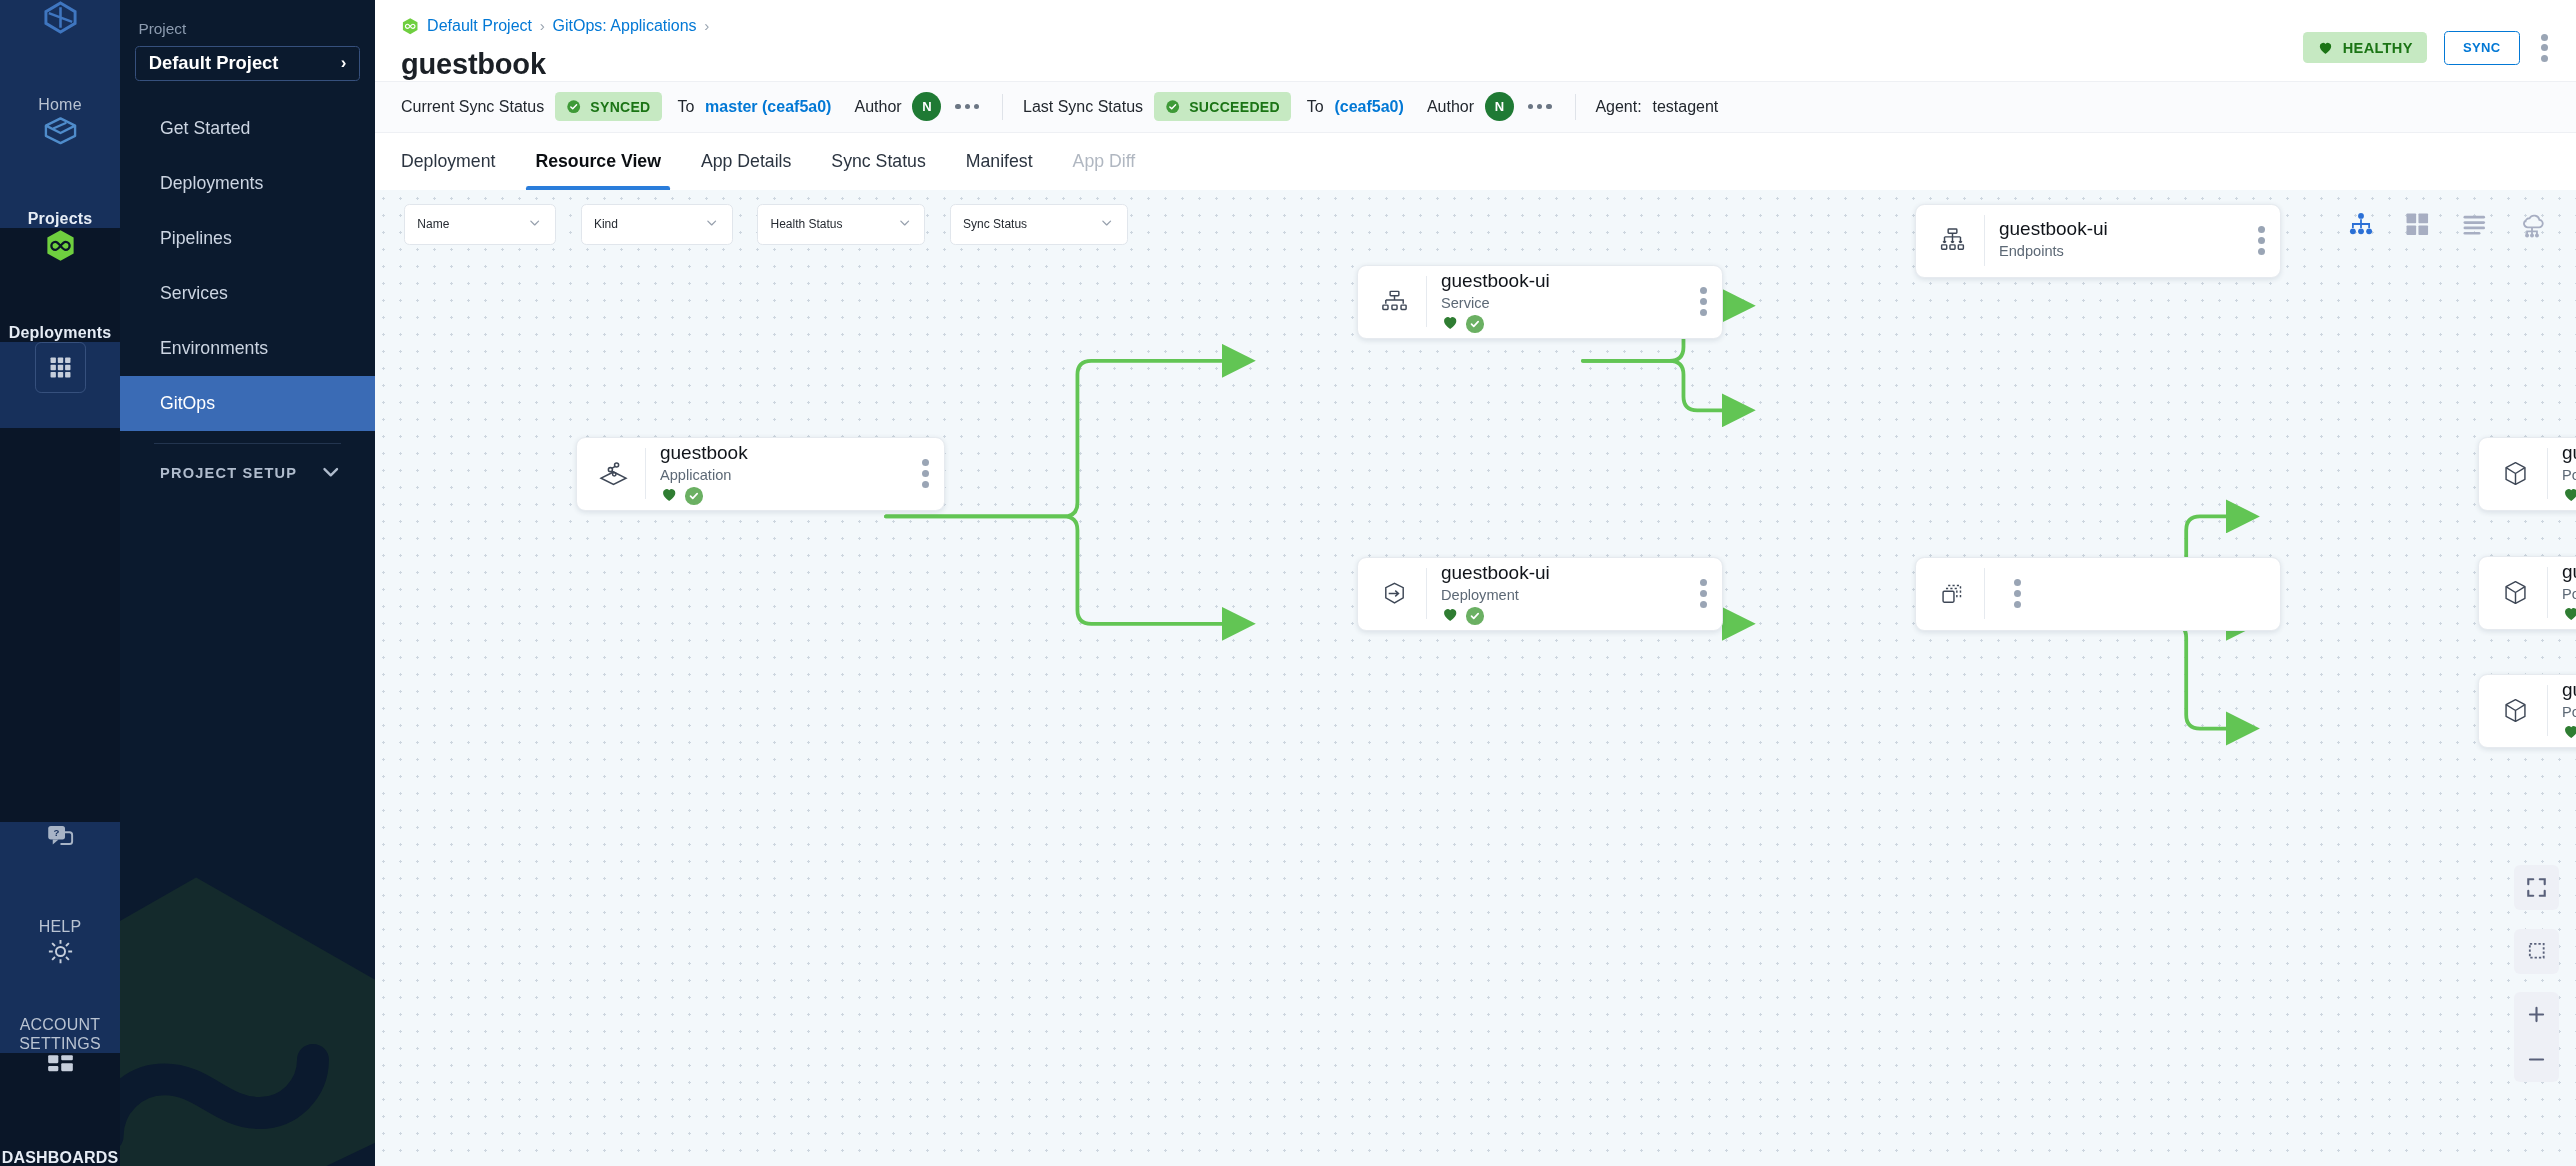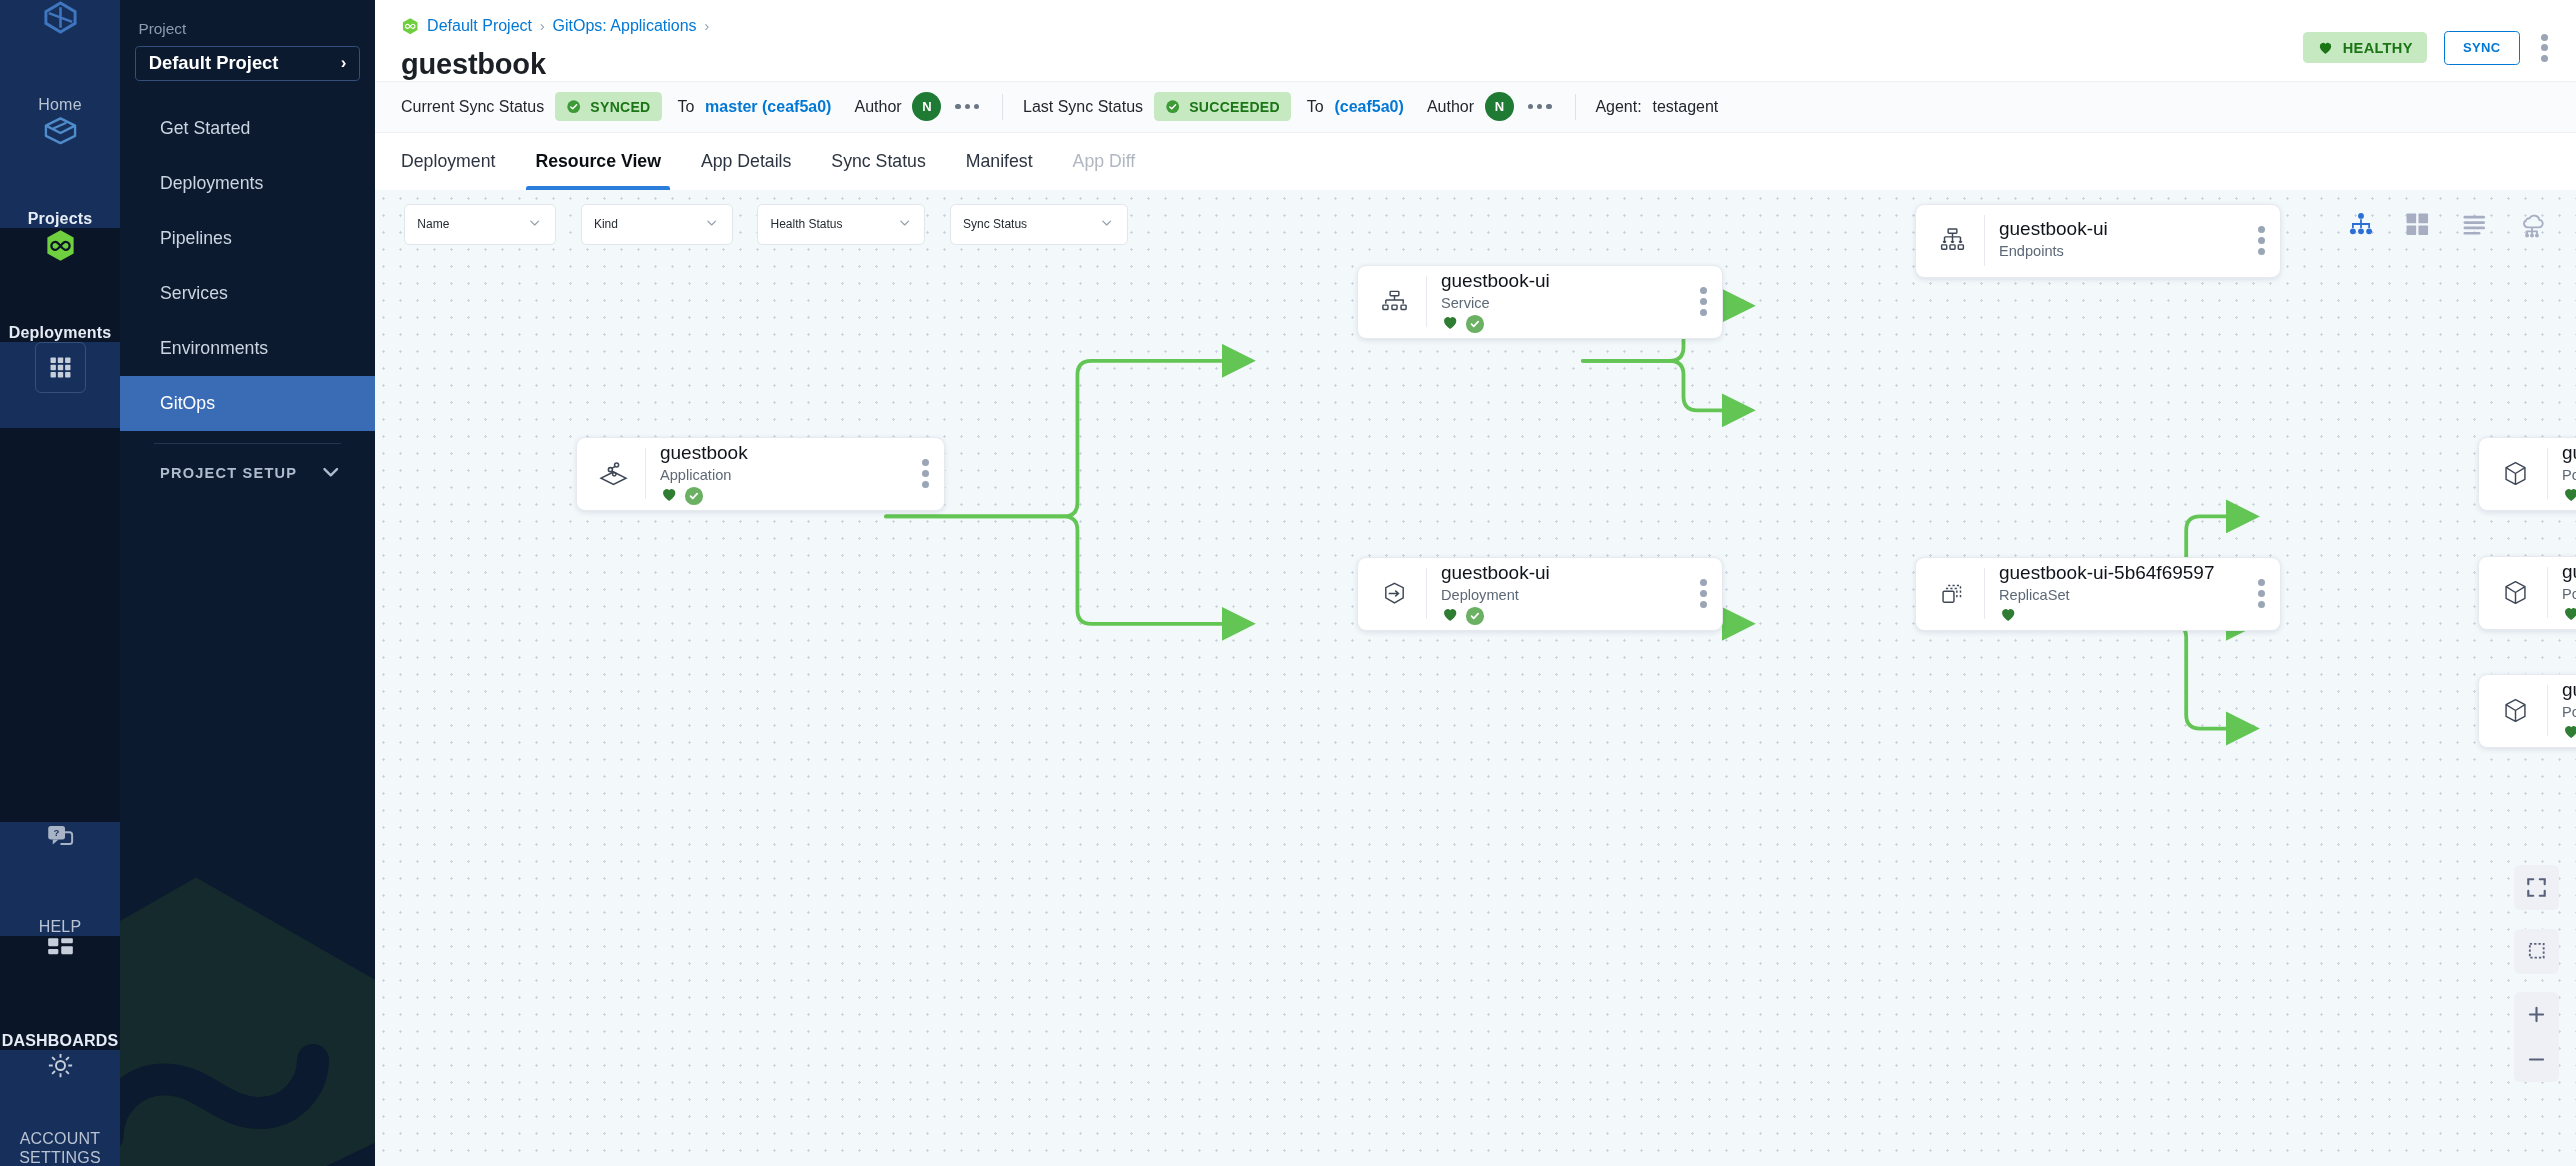--- a/index.html
+++ b/index.html
@@ -228,43 +228,43 @@
         <span class="rail-icon">
           <svg viewBox="0 0 48 48" width="31" height="31" style="font-size:21px">
               <rect x="5" y="6" width="26" height="21" rx="4" fill="#a8b4c6"></rect>
               <path d="M12 27l0 8 9-8z" fill="#a8b4c6"></path>
               <path d="M20 16h18a4 4 0 0 1 4 4v10a4 4 0 0 1-4 4H24" fill="none" stroke="#a8b4c6" stroke-width="3"></path>
               <text x="18" y="22" font-size="15" font-family="Liberation Sans" fill="#17305b" text-anchor="middle" font-weight="700">?</text>
             </svg>
         </span>
         <span class="lbl">HELP</span>
       </div>
+      <div class="rail-item blue muted" style="height:117px">
+        <span class="rail-icon">
+          <svg viewBox="0 0 48 48" width="31" height="31">
+              <g fill="none" stroke="#c6cedb" stroke-width="3">
+                <circle cx="24" cy="24" r="7"></circle>
+                <path d="M24 6v6M24 36v6M6 24h6M36 24h6M11 11l4.5 4.5M32.5 32.5L37 37M37 11l-4.5 4.5M15.5 32.5L11 37"></path>
+              </g>
+            </svg>
+        </span>
+        <span class="lbl">ACCOUNT SETTINGS</span>
+      </div>
       <div class="rail-item dark" style="height:114px">
         <span class="rail-icon">
           <svg viewBox="0 0 40 40" width="29" height="29">
               <g fill="#c6cedb">
                 <rect x="3" y="3" width="14" height="11" rx="1.5"></rect>
                 <rect x="21" y="3" width="16" height="7" rx="1.5"></rect>
                 <rect x="3" y="18" width="14" height="7" rx="1.5"></rect>
                 <rect x="21" y="14" width="16" height="11" rx="1.5"></rect>
               </g>
             </svg>
         </span>
         <span class="lbl">DASHBOARDS</span>
-      </div>
-      <div class="rail-item blue muted" style="height:117px">
-        <span class="rail-icon">
-          <svg viewBox="0 0 48 48" width="31" height="31">
-              <g fill="none" stroke="#c6cedb" stroke-width="3">
-                <circle cx="24" cy="24" r="7"></circle>
-                <path d="M24 6v6M24 36v6M6 24h6M36 24h6M11 11l4.5 4.5M32.5 32.5L37 37M37 11l-4.5 4.5M15.5 32.5L11 37"></path>
-              </g>
-            </svg>
-        </span>
-        <span class="lbl">ACCOUNT SETTINGS</span>
       </div>
     </div>
   </div>
 
   <div class="projnav">
     <svg style="position:absolute;left:-92px;bottom:-61px;width:354px;height:354px;opacity:.9;z-index:1;" viewBox="0 0 200 200">
       <path d="M-10 62 L95 2 L200 62 L200 150 L95 200 L-10 150 Z" fill="#152c2c"></path>
       <path d="M45 148a32 32 0 0 1 32-32c22 0 32 19 54 19a30 30 0 0 0 30-30" fill="none" stroke="#0b1a2e" stroke-width="18" stroke-linecap="round"></path>
       <rect x="72" y="172" width="28" height="28" rx="6" fill="#0b1a2e"></rect>
     </svg>
@@ -656,29 +656,20 @@
           <span class="nicon">
             <svg viewBox="0 0 40 40" width="29" height="29">
                 <g fill="none" stroke="#3e4756" stroke-width="2">
                   <path d="M14 9h17v17" stroke-dasharray="3 3"></path>
                   <path d="M11 13h15v15" stroke-dasharray="3 3"></path>
                   <rect x="7" y="17" width="15" height="15" rx="1.5"></rect>
                 </g>
               </svg>
           </span>
           <span class="ndiv"></span>
-          <div class="nbody">
-            <div class="ntitle">guestbook-ui-5b64f69597</div>
-            <div class="nkind">ReplicaSet</div>
-            <div class="nstat">
-              <span class="heart"><svg viewBox="0 0 24 24" width="18.4" height="18.4">
-                    <path d="M12 21s-8-5.2-8-10.4A4.6 4.6 0 0 1 12 7a4.6 4.6 0 0 1 8 3.6C20 15.8 12 21 12 21z" fill="#2f7d32"></path>
-                  </svg></span>
-            </div>
-          </div>
           <span class="nkebab kebab-v">
               <i></i>
               <i></i>
               <i></i>
             </span>
         </div>
 
         <div class="node" style="left:2103px; top:247px; width:366px; height:74px;">
           <span class="nicon">
             <svg viewBox="0 0 40 40" width="29" height="29">

